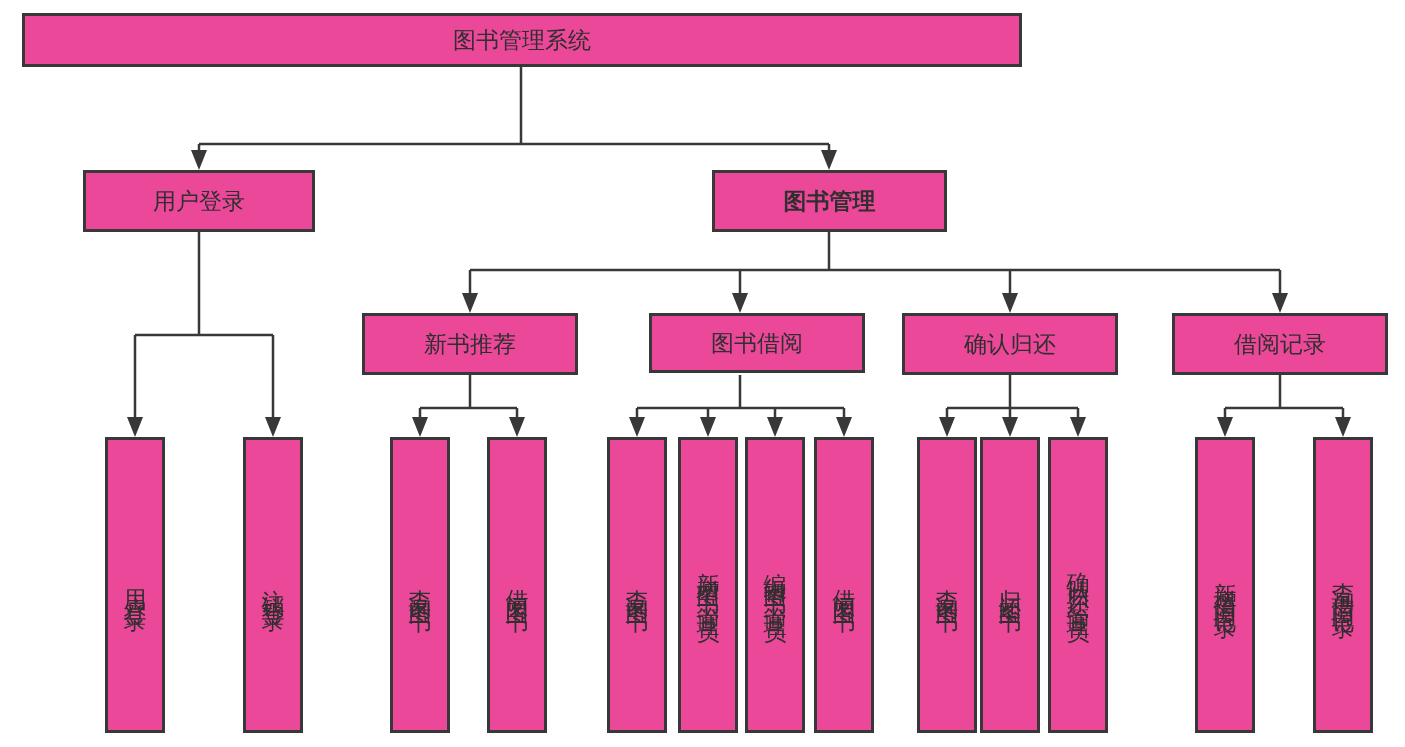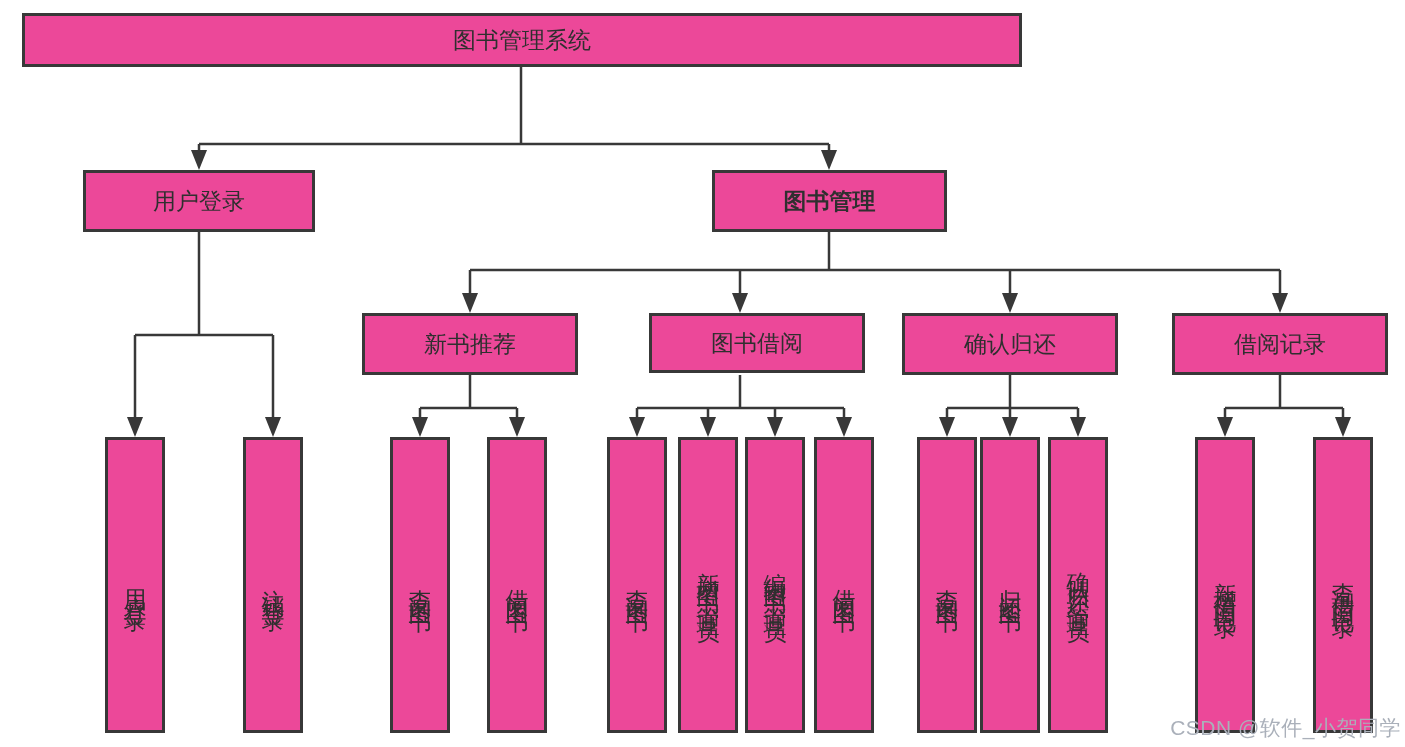--- a/index.html
+++ b/index.html
@@ -146,15 +146,14 @@
     <span class="vtext">确认归还（管理员）</span>
   </div>
 
   <div class="node leaf" style="left:1195px; top:437px; width:60px; height:296px;">
     <span class="vtext">新增借阅记录</span>
   </div>
   <div class="node leaf" style="left:1313px; top:437px; width:60px; height:296px;">
     <span class="vtext">查询借阅记录</span>
   </div>
 
-  <div class="watermark">CSDN @软件_小贺同学</div>
 
 </div>
 
 </body></html>

